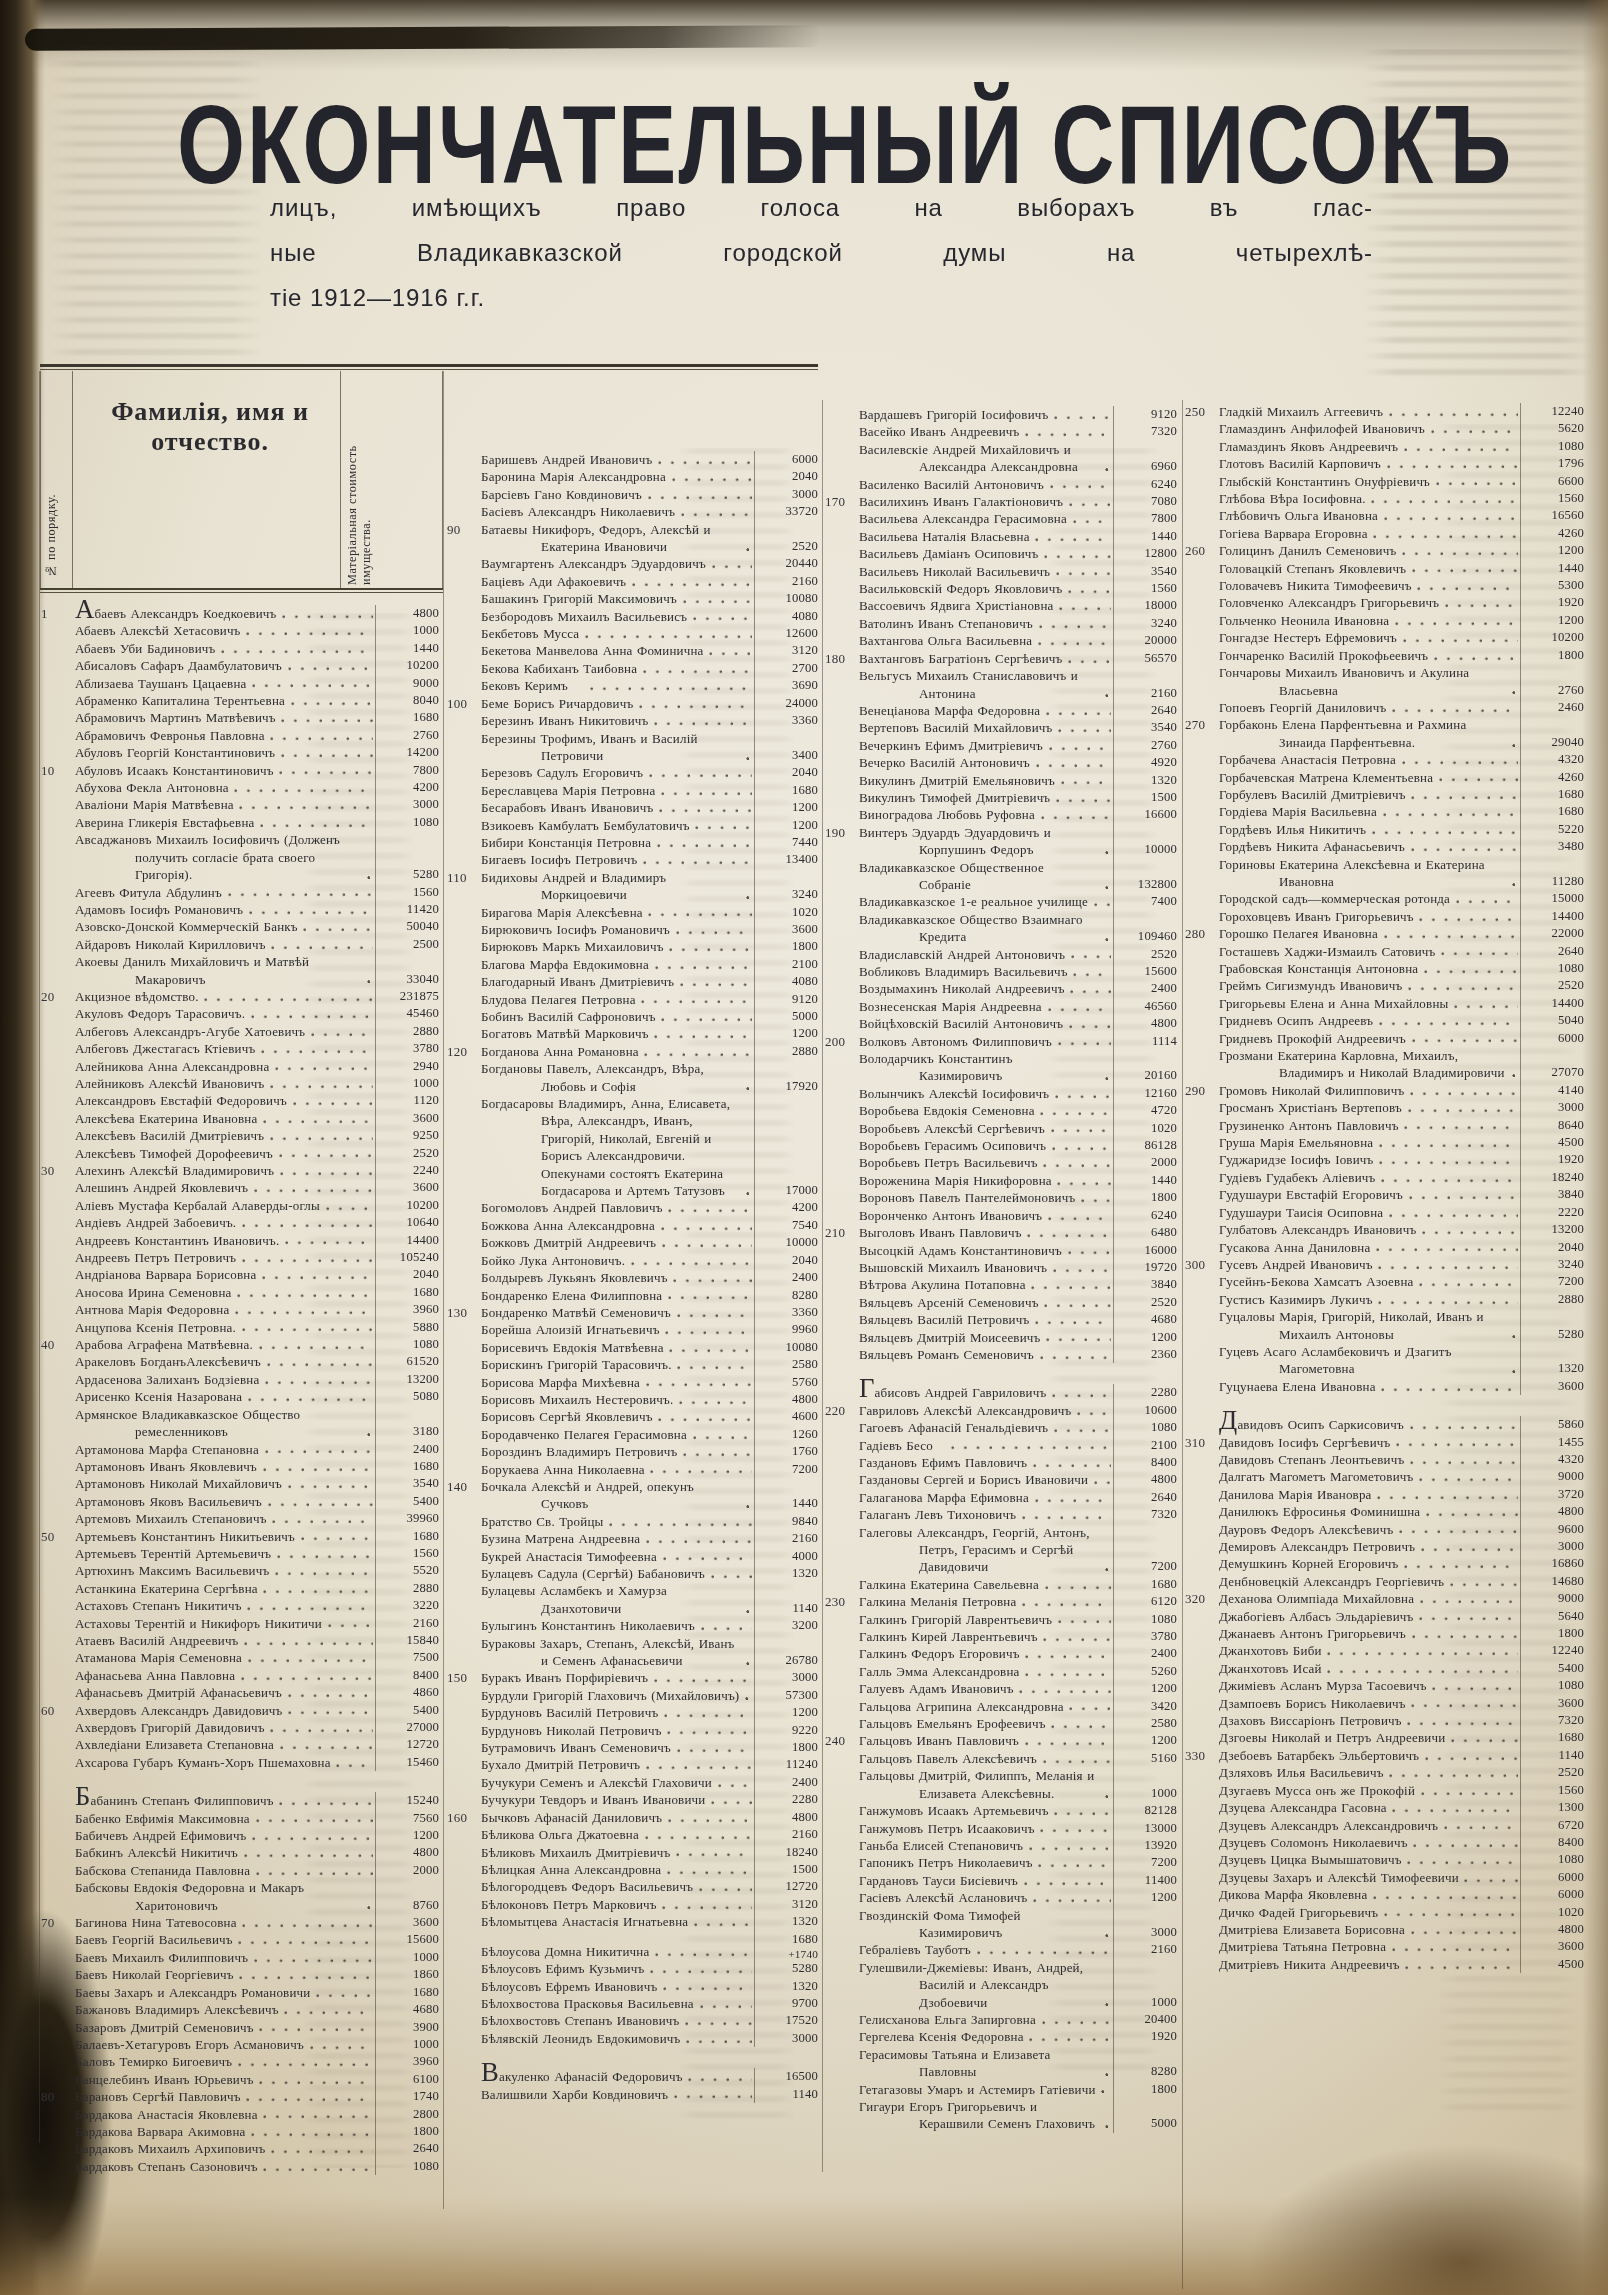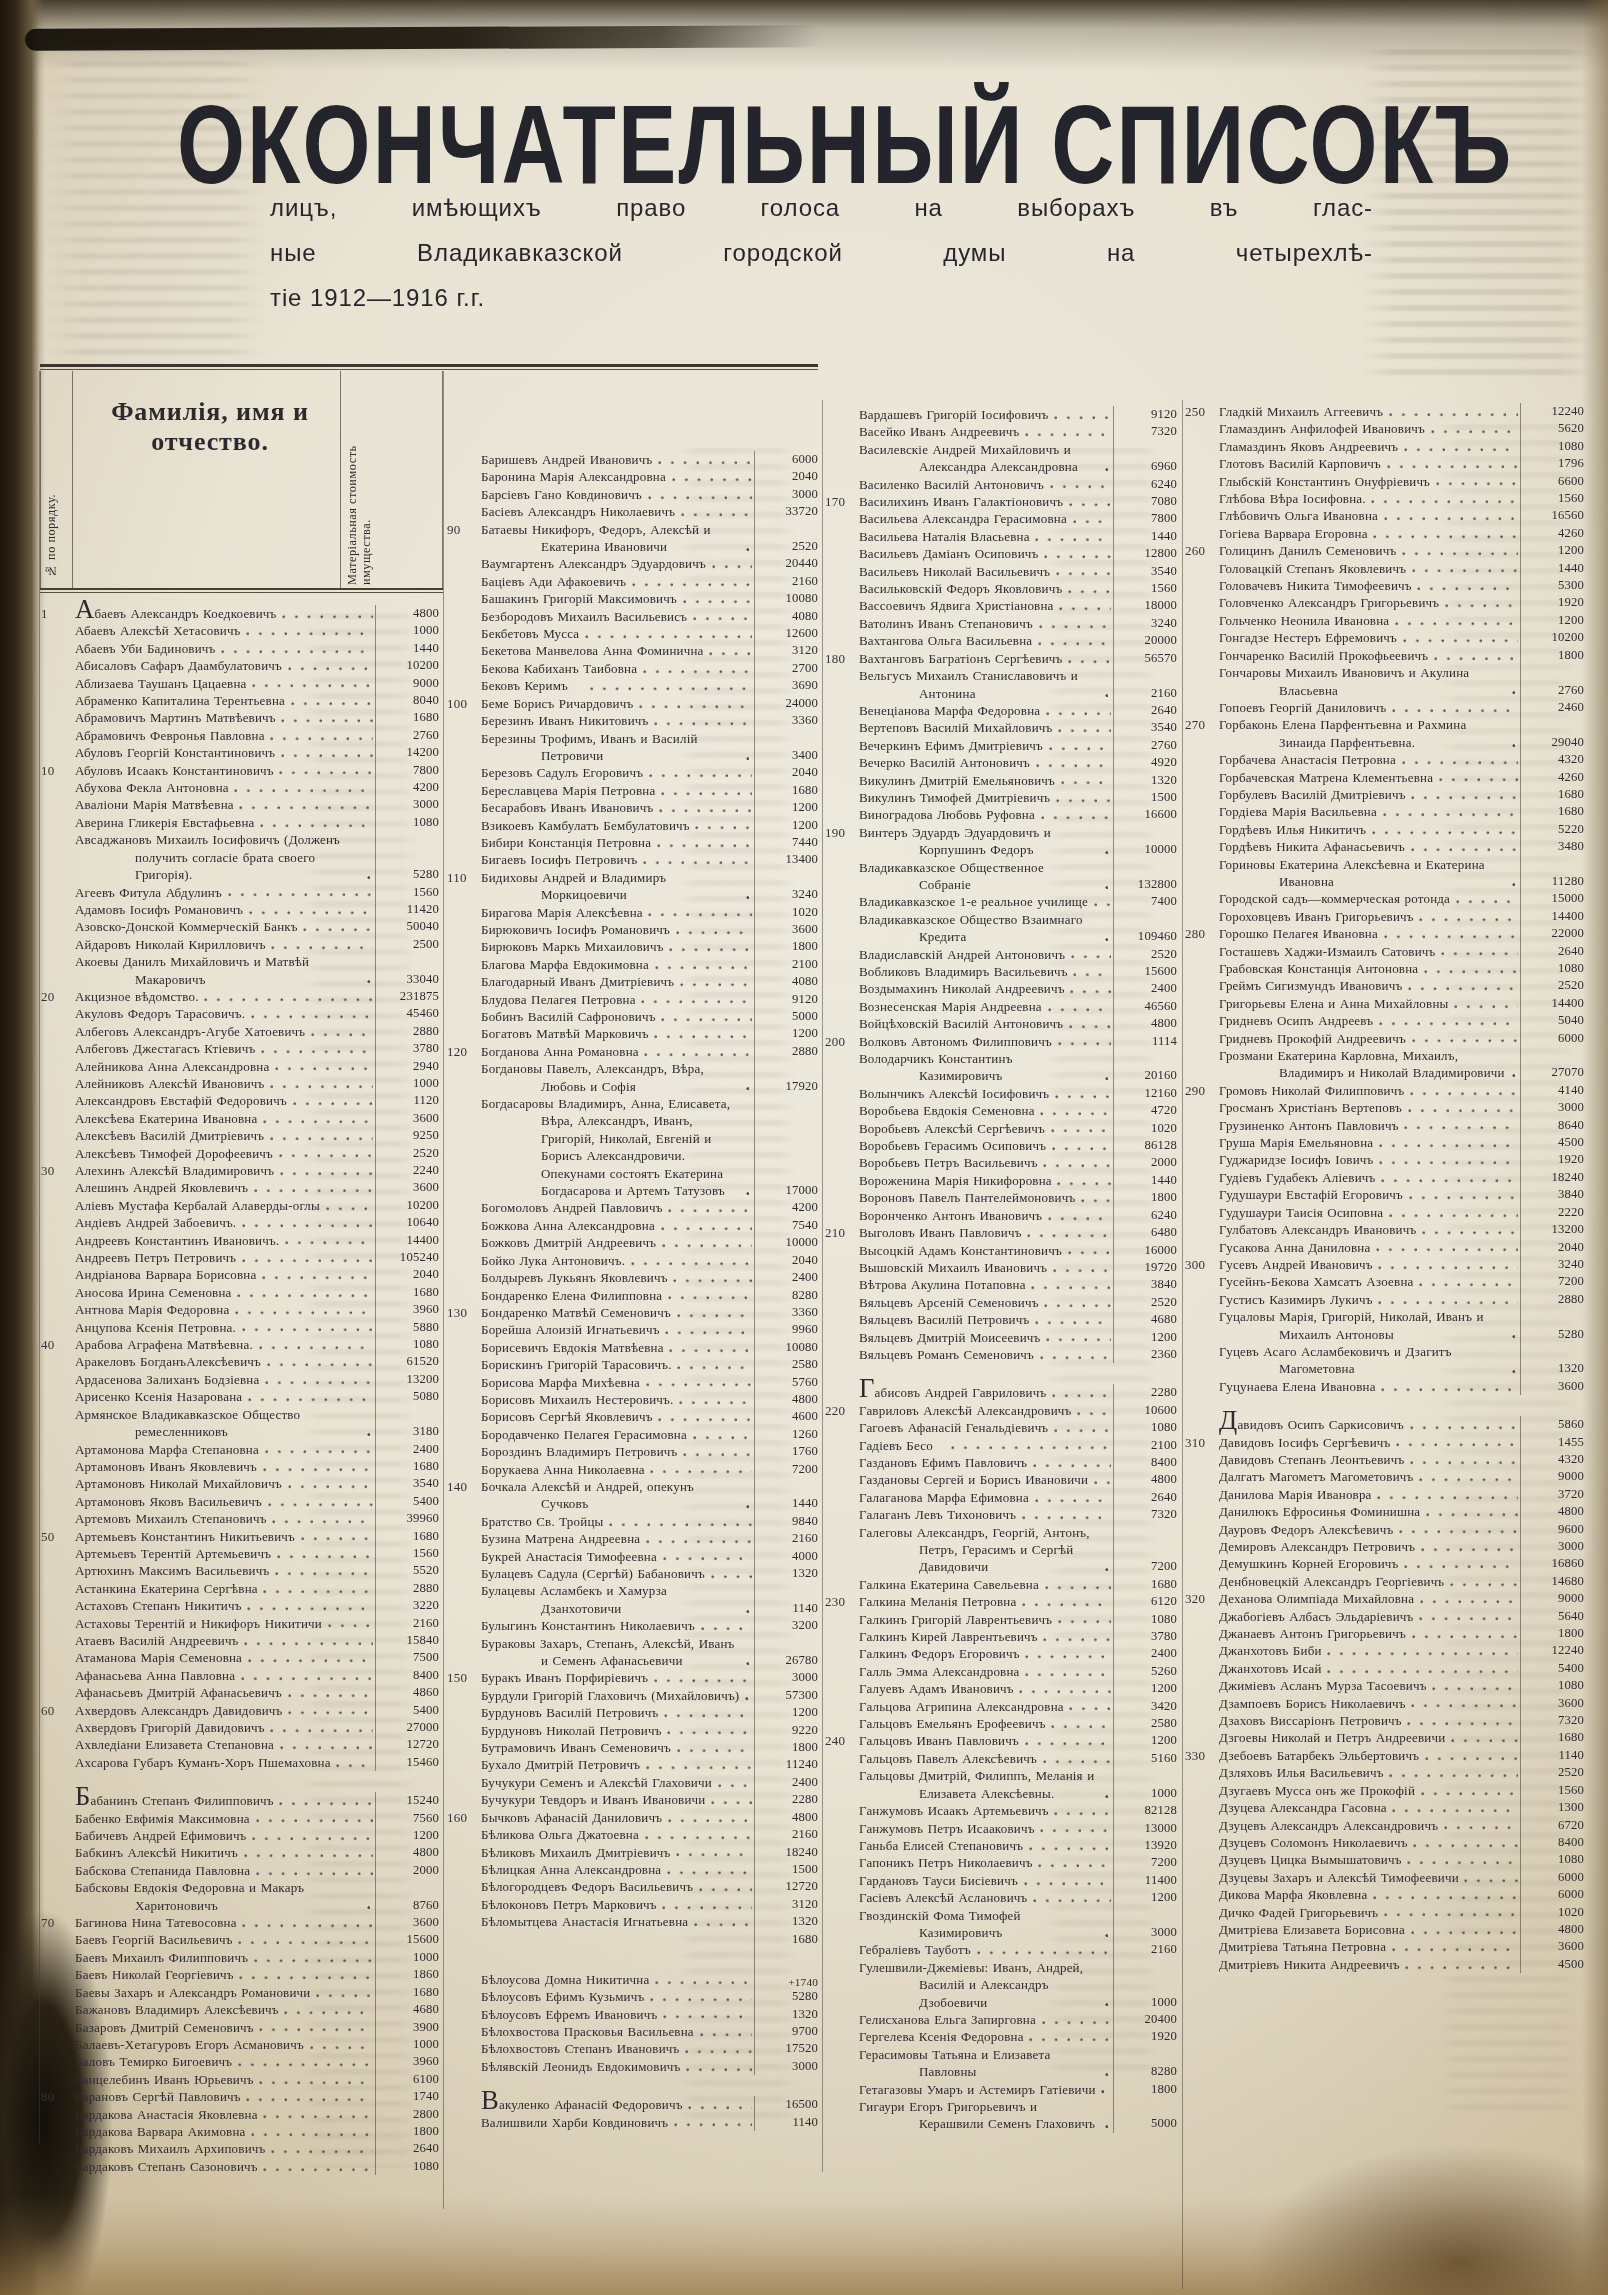--- a/index.html
+++ b/index.html
@@ -66,21 +66,21 @@
   .marker{width:34px;flex:0 0 34px;align-self:flex-start;font-size:13px;color:#34333a;}
   .name{flex:0 1 auto;max-width:calc(100% - 104px);padding-left:60px;text-indent:-60px;
     word-spacing:0.9px;}
   .row.lead .name::first-letter{font-size:2.05em;line-height:9.4px;}
   .dots{flex:1 0 6.6px;min-width:6.6px;height:17.4px;margin:0 2.8px 0 4.7px;align-self:flex-end;
     background-image:radial-gradient(circle at 2.8px 50%, rgba(52,48,42,.8) 1.2px, transparent 1.6px);
     background-size:12.7px 17.4px;background-repeat:repeat-x;background-position:0 2.8px;}
   .val{flex:0 0 60px;text-align:right;font-size:12.7px;align-self:stretch;
     display:flex;flex-direction:column;justify-content:flex-end;align-items:flex-end;
     border-left:0.9px solid rgba(68,60,46,.55);padding:0 1.9px 0 2.8px;}
-  .v2{font-size:11.3px;line-height:12.3px;margin-top:28px;}
+  .v2{font-size:11.3px;line-height:12.3px;}
 </style>
 </head>
 <body>
 
 <div class="page"></div>
 <div class="topshade"></div>
 <div class="spine"></div>
 <div class="spineblob"></div>
 <div class="streak"></div>
 <div class="rightshade"></div>

